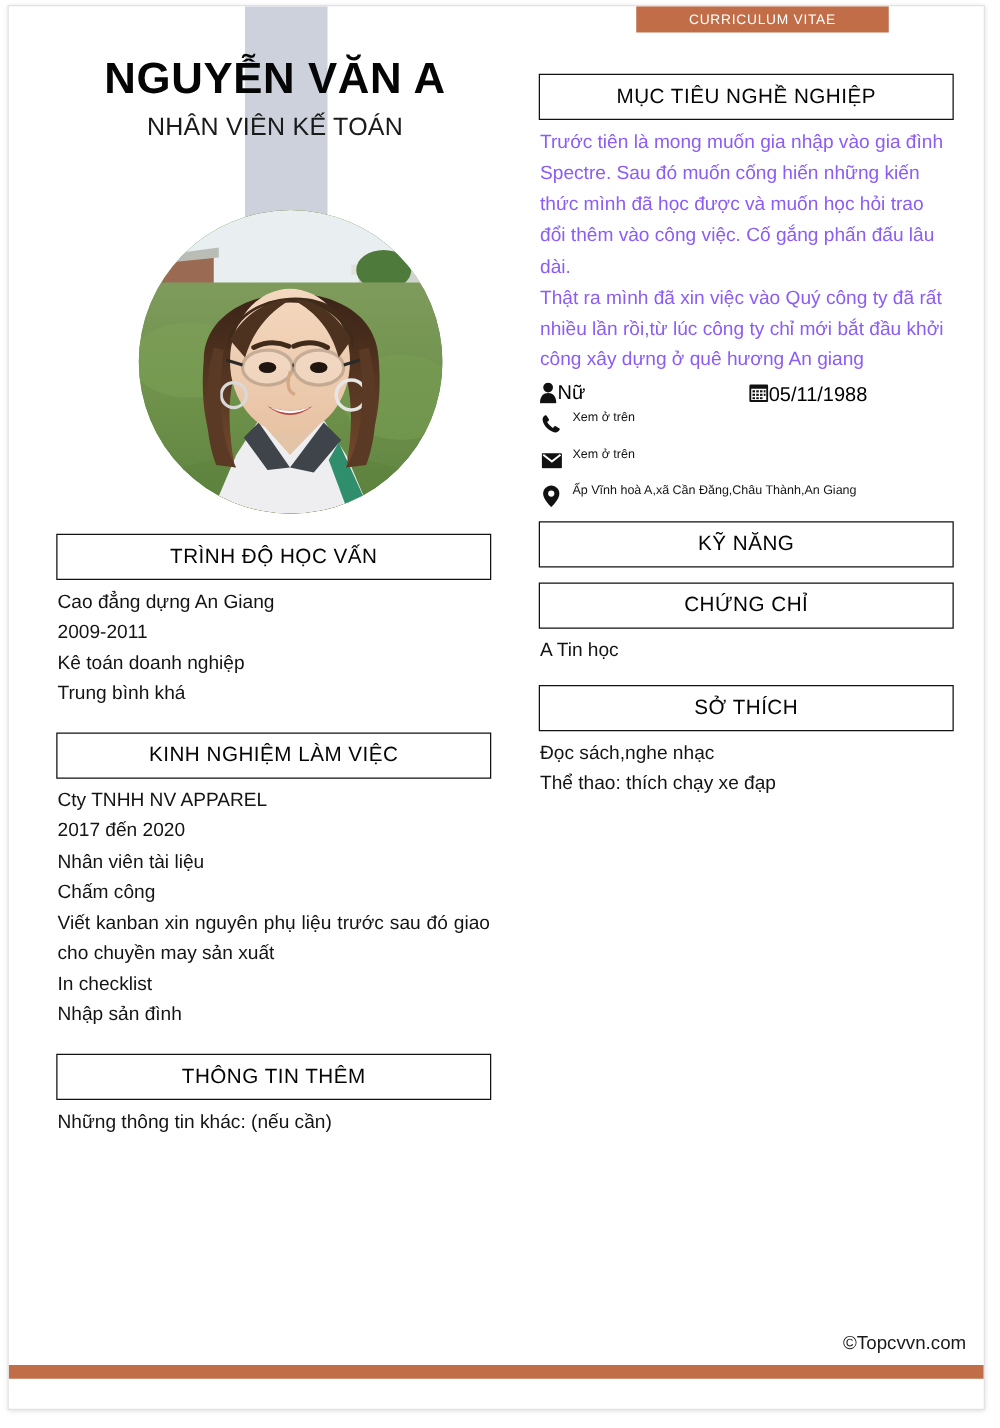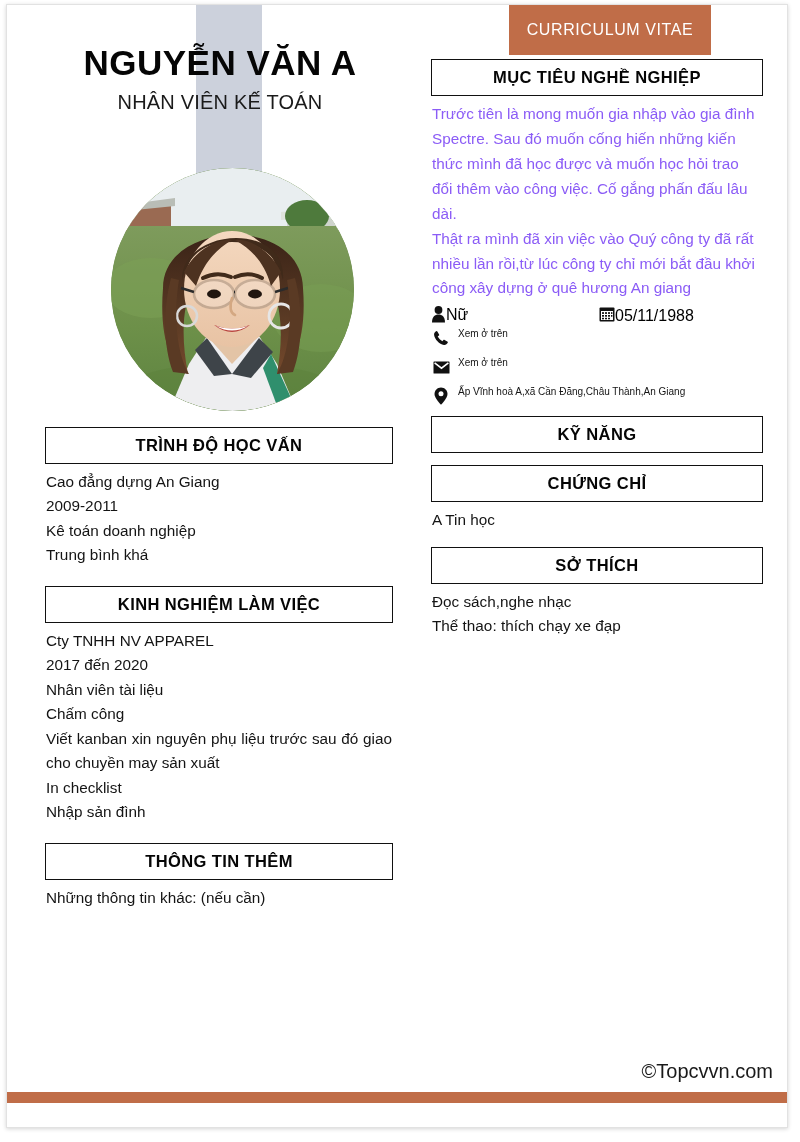--- a/index.html
+++ b/index.html
@@ -43,45 +43,45 @@
     background: #ccd1dc;
     z-index: 0;
   }
 
   
   .cv-badge {
     position: absolute;
     left: 502px;
     top: 0px;
     width: 202px;
-    height: 50px;
+    height: 21px;
     background: #c06d48;
     color: #ffffff;
     display: flex;
     align-items: center;
     justify-content: center;
-    font-size: 16px;
+    font-size: 11px;
     letter-spacing: 0.6px;
     z-index: 5;
   }
 
   
   .bottom-bar {
     position: absolute;
     left: 0;
     bottom: 24px;
     width: 100%;
     height: 11px;
     background: #c06d48;
   }
   .copyright {
     position: absolute;
     right: 14px;
     bottom: 44px;
-    font-size: 20px;
+    font-size: 15px;
     color: #1a1a1a;
   }
 
   
   .col-left {
     position: absolute;
     left: 38px;
     top: 0px;
     width: 348px;
     z-index: 2;
@@ -138,21 +138,21 @@
     border: 1.6px solid #111111;
     height: 37px;
     display: flex;
     align-items: center;
     justify-content: center;
     box-sizing: border-box;
     background: #ffffff;
   }
   .sec-box span {
     font-size: 16.5px;
-    font-weight: bold;
+    font-weight: normal;
     letter-spacing: 0.4px;
     color: #050505;
   }
   .sec-body {
     padding: 6px 1px 0 1px;
   }
   .sec-body p {
     margin: 0;
     font-size: 15.3px;
     line-height: 1.60;

